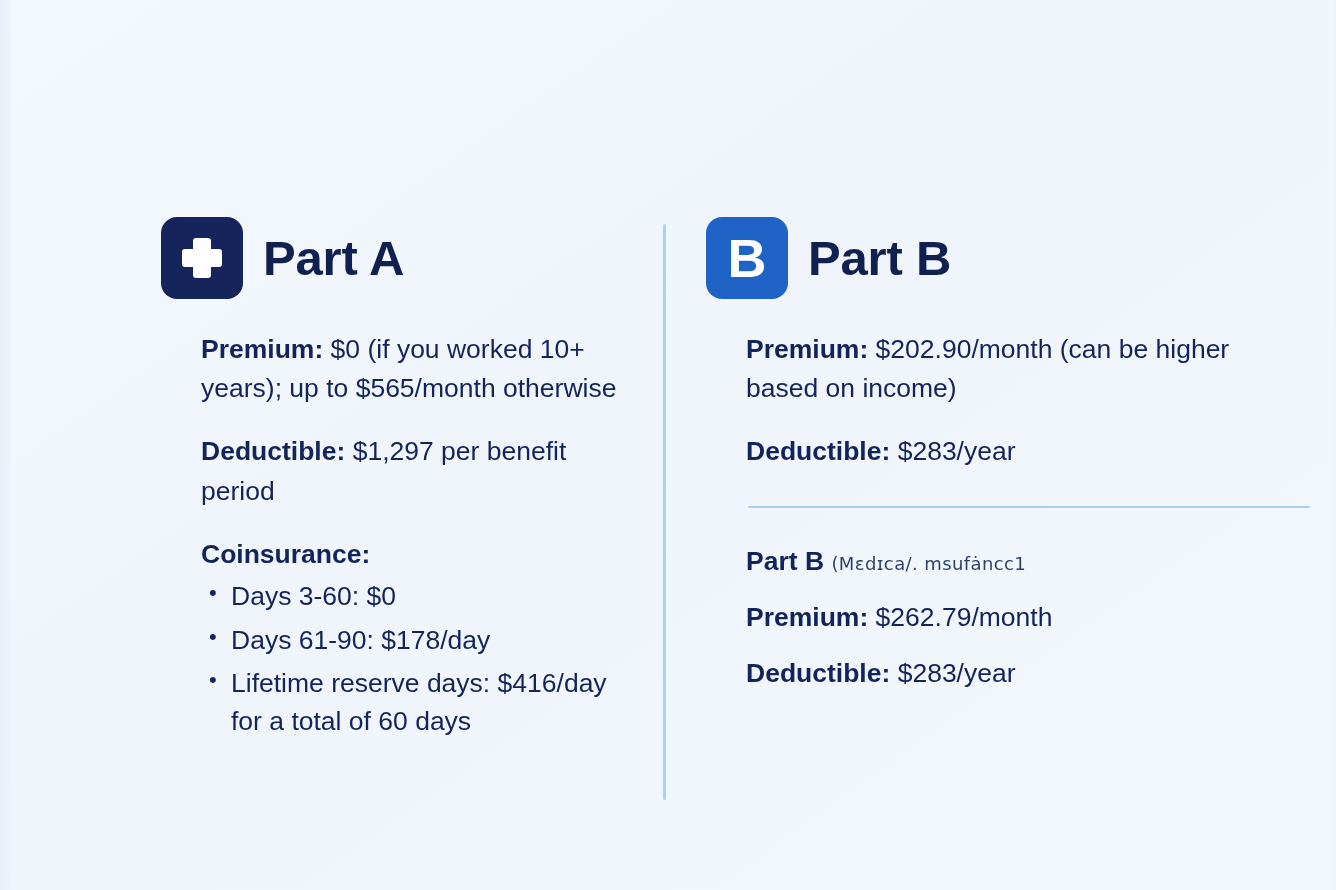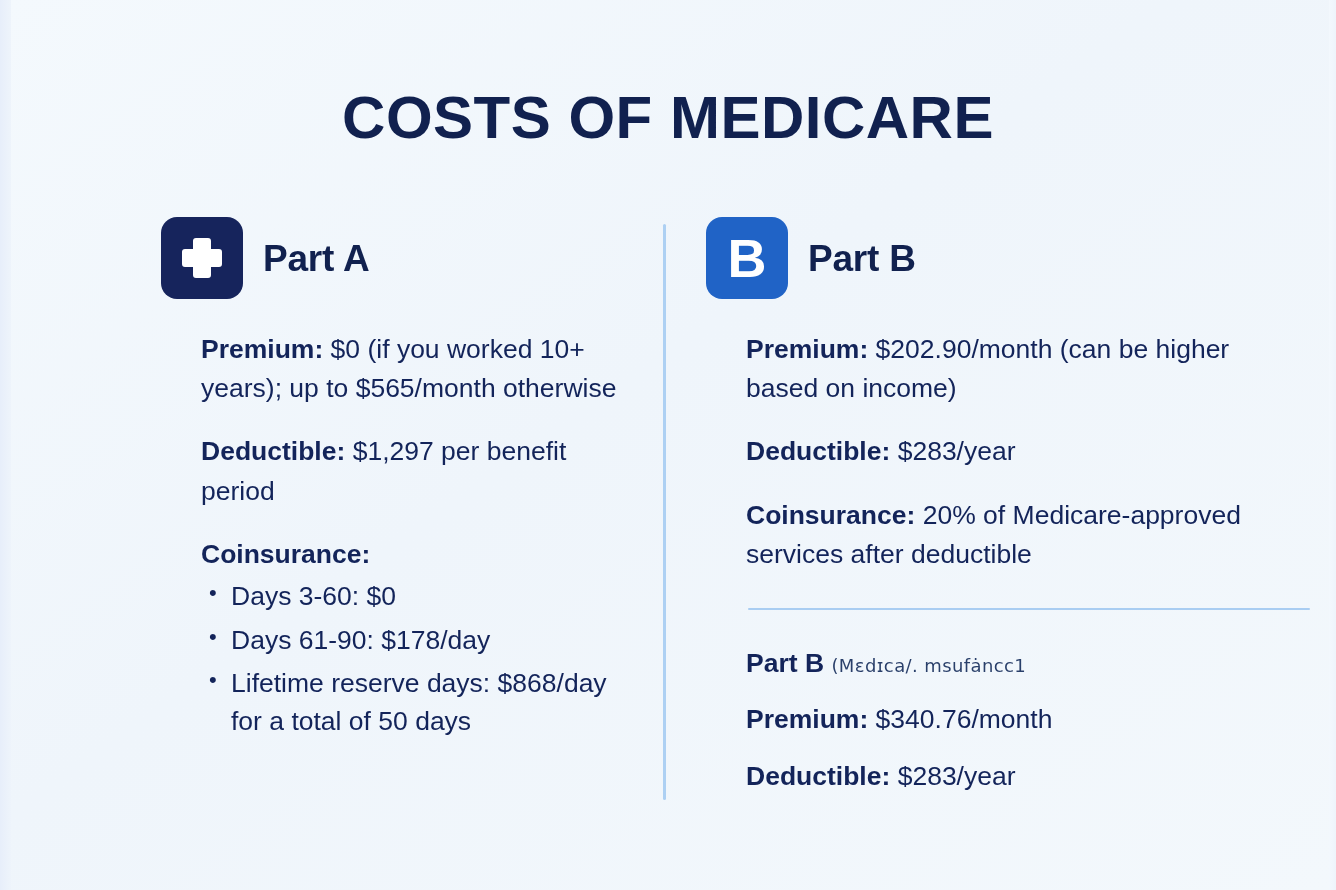--- a/index.html
+++ b/index.html
@@ -95,21 +95,21 @@
   .badge-b { background: #2063c6; }
   .badge svg { display: block; }
   .badge-letter {
     color: #ffffff;
     font-size: 54px;
     font-weight: 700;
     line-height: 1;
     font-family: "Liberation Sans", sans-serif;
   }
   .part-title {
-    font-size: 37px;
+    font-size: 49px;
     font-weight: 700;
     color: #11214f;
     line-height: 1;
     letter-spacing: -0.2px;
   }
 
   .body {
     margin-top: 26px;
     color: #13245a;
     font-size: 26.5px;
@@ -158,21 +158,20 @@
     letter-spacing: 0.4px;
     color: #19305e;
     opacity: .92;
   }
 </style>
 </head>
 <body>
 
 <div id="poster">
 
-  <div class="title">COSTS OF MEDICARE</div>
 
   <div class="columns">
 
     <div class="vdivider"></div>
 
     <div class="col col-a">
 
       <div class="part-head">
         <div class="badge badge-a">
           <svg width="52" height="52" viewBox="0 0 52 52" aria-hidden="true">
@@ -192,21 +191,21 @@
         <p class="para">
           <span class="lbl">Deductible:</span>
           <span>$1,297 per benefit period</span>
         </p>
 
         <div class="para">
           <span class="lbl">Coinsurance:</span>
           <ul class="bullets">
             <li>Days 3-60: $0</li>
             <li>Days 61-90: $178/day</li>
-            <li>Lifetime reserve days: $868/day for a total of 50 days</li>
+            <li>Lifetime reserve days: $416/day for a total of 60 days</li>
           </ul>
         </div>
 
       </div>
     </div>
 
     <div class="col col-b">
 
       <div class="part-head">
         <div class="badge badge-b">
@@ -220,35 +219,31 @@
         <p class="para">
           <span class="lbl">Premium:</span>
           <span>$202.90/month (can be higher based on income)</span>
         </p>
 
         <p class="para">
           <span class="lbl">Deductible:</span>
           <span>$283/year</span>
         </p>
 
-        <p class="para">
-          <span class="lbl">Coinsurance:</span>
-          <span>20% of Medicare-approved services after deductible</span>
-        </p>
 
         <div class="hrule"></div>
 
         <div class="sub-block">
           <p class="para">
             <span class="lbl">Part B</span>
             <span class="garbled">(Mɛdɪca/. msufȧncc1</span>
           </p>
           <p class="para">
             <span class="lbl">Premium:</span>
-            <span>$340.76/month</span>
+            <span>$262.79/month</span>
           </p>
           <p class="para">
             <span class="lbl">Deductible:</span>
             <span>$283/year</span>
           </p>
         </div>
 
       </div>
     </div>
 

